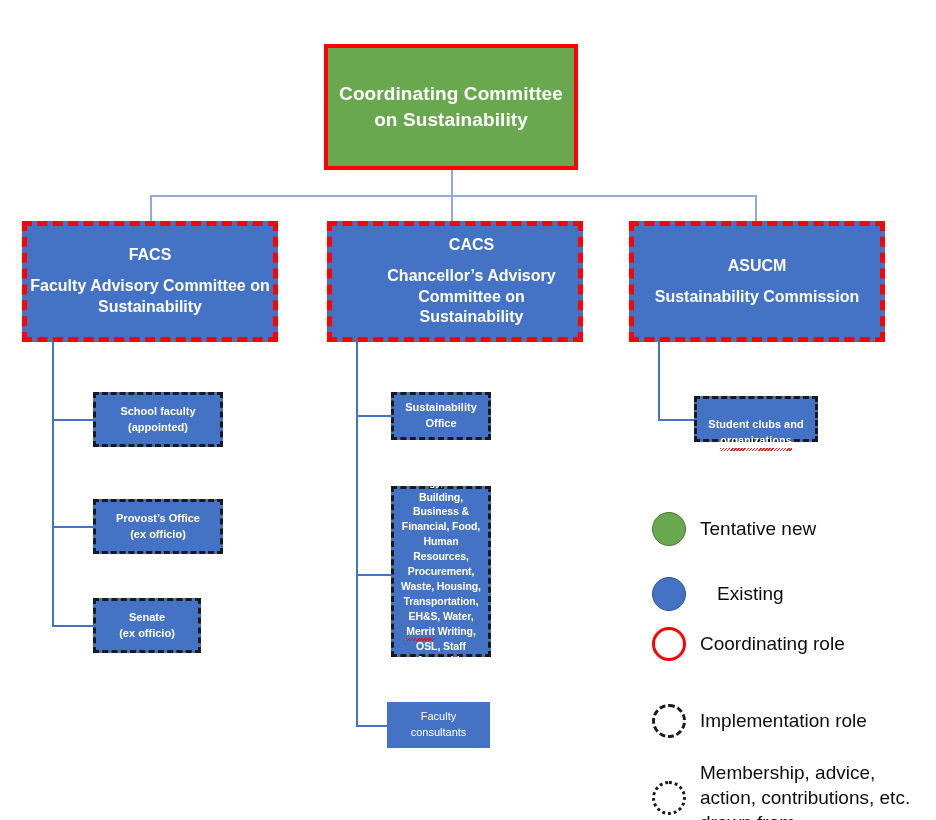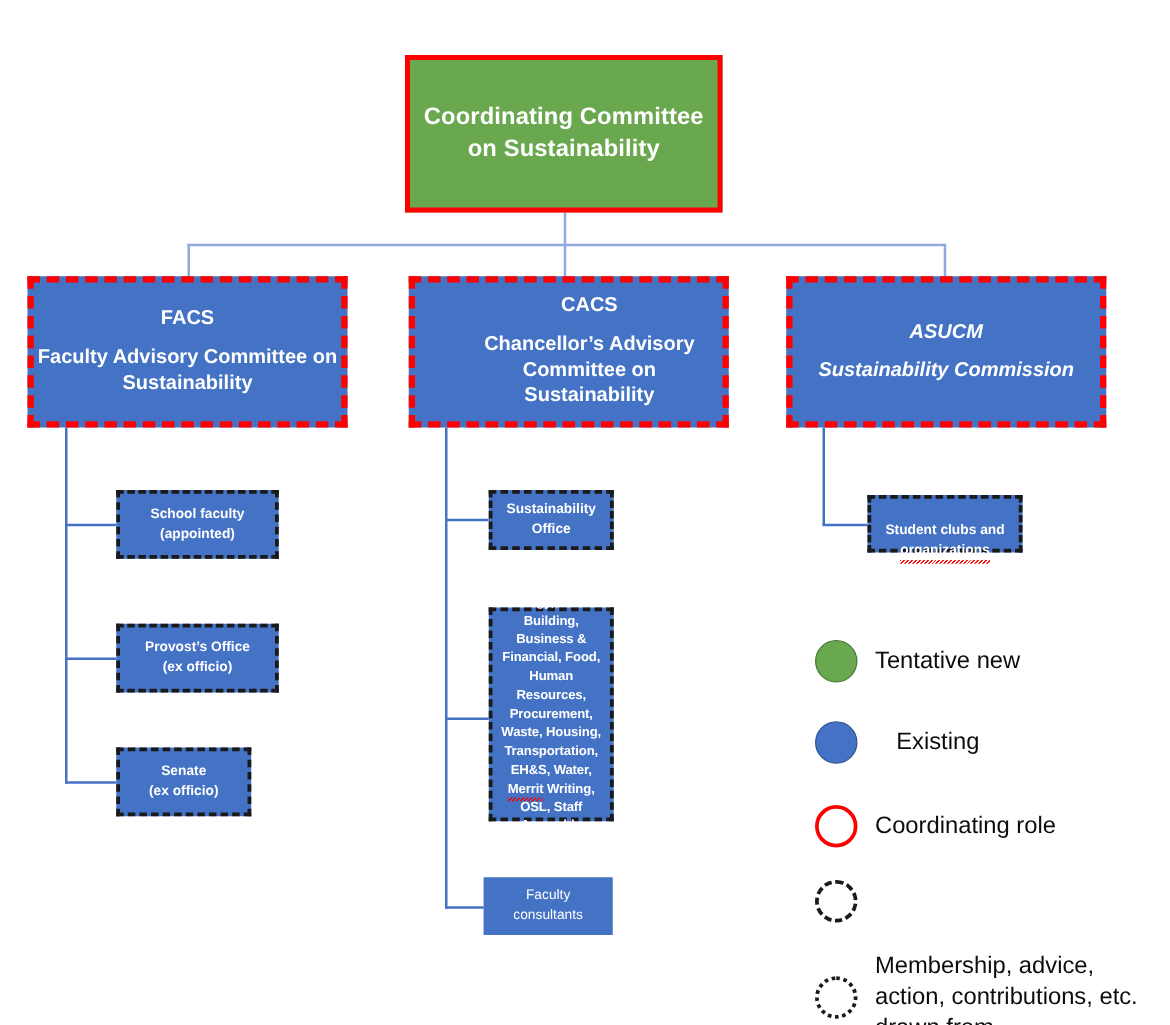--- a/index.html
+++ b/index.html
@@ -187,21 +187,21 @@
   <div class="box box-committee" style="left:22px; top:191px; width:256px; height:121px;">
     <span class="acro">FACS</span>
     <span class="full">Faculty Advisory Committee on Sustainability</span>
   </div>
 
   <div class="box box-committee" style="left:327px; top:191px; width:256px; height:121px;padding-left:33px;">
     <span class="acro">CACS</span>
     <span class="full">Chancellor’s Advisory Committee on Sustainability</span>
   </div>
 
-  <div class="box box-committee" style="left:629px; top:191px; width:256px; height:121px;font-style:italic;">
+  <div class="box box-committee" style="left:629px; top:191px; width:256px; height:121px;">
     <span class="acro">ASUCM</span>
     <span class="full">Sustainability Commission</span>
   </div>
 
   <div class="box box-small" style="left:93px; top:362px; width:130px; height:55px;">
     <span>School faculty</span>
     <span>(appointed)</span>
   </div>
 
   <div class="box box-small" style="left:93px; top:469px; width:130px; height:55px;">
@@ -235,26 +235,27 @@
 
   <div id="legend">
     <div class="legend-row" style="top:0px;">
       <span class="legend-mark mark-green"></span>
       <span class="legend-label">Tentative new</span>
     </div>
     <div class="legend-row" style="top:65px;gap:17px;">
       <span class="legend-mark mark-blue"></span>
       <span class="legend-label">Existing</span>
     </div>
-    <div class="legend-row" style="top:132px;align-items:center;">
+    <div class="legend-row" style="top:115px;align-items:center;">
       <span class="legend-mark mark-red-ring"></span>
       <span class="legend-label">Coordinating role</span>
     </div>
     <div class="legend-row" style="top:192px;">
       <span class="legend-mark mark-dashed"></span>
+      <span class="legend-label">Implementation role</span>
     </div>
     <div class="legend-row" style="top:248px; width:280px;">
       <span class="legend-mark mark-dotted"></span>
       <span class="legend-label" style="max-width:226px;">Membership, advice, action, contributions, etc. drawn from …</span>
     </div>
   </div>
 
 </div>
 
 </body></html>

